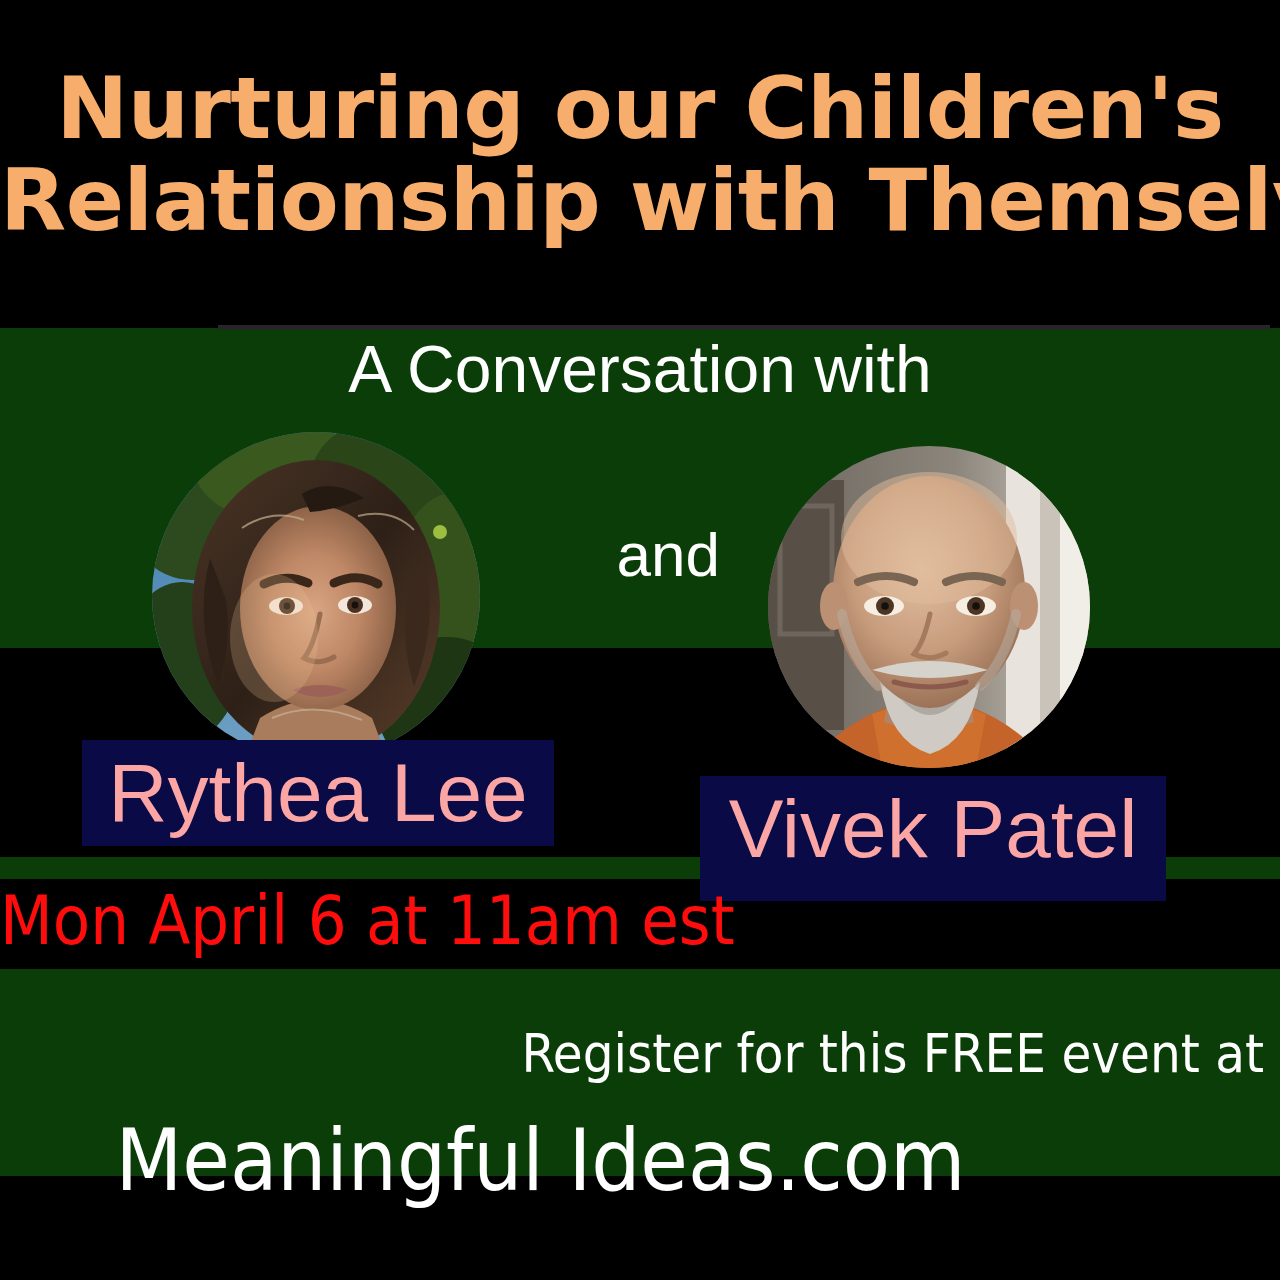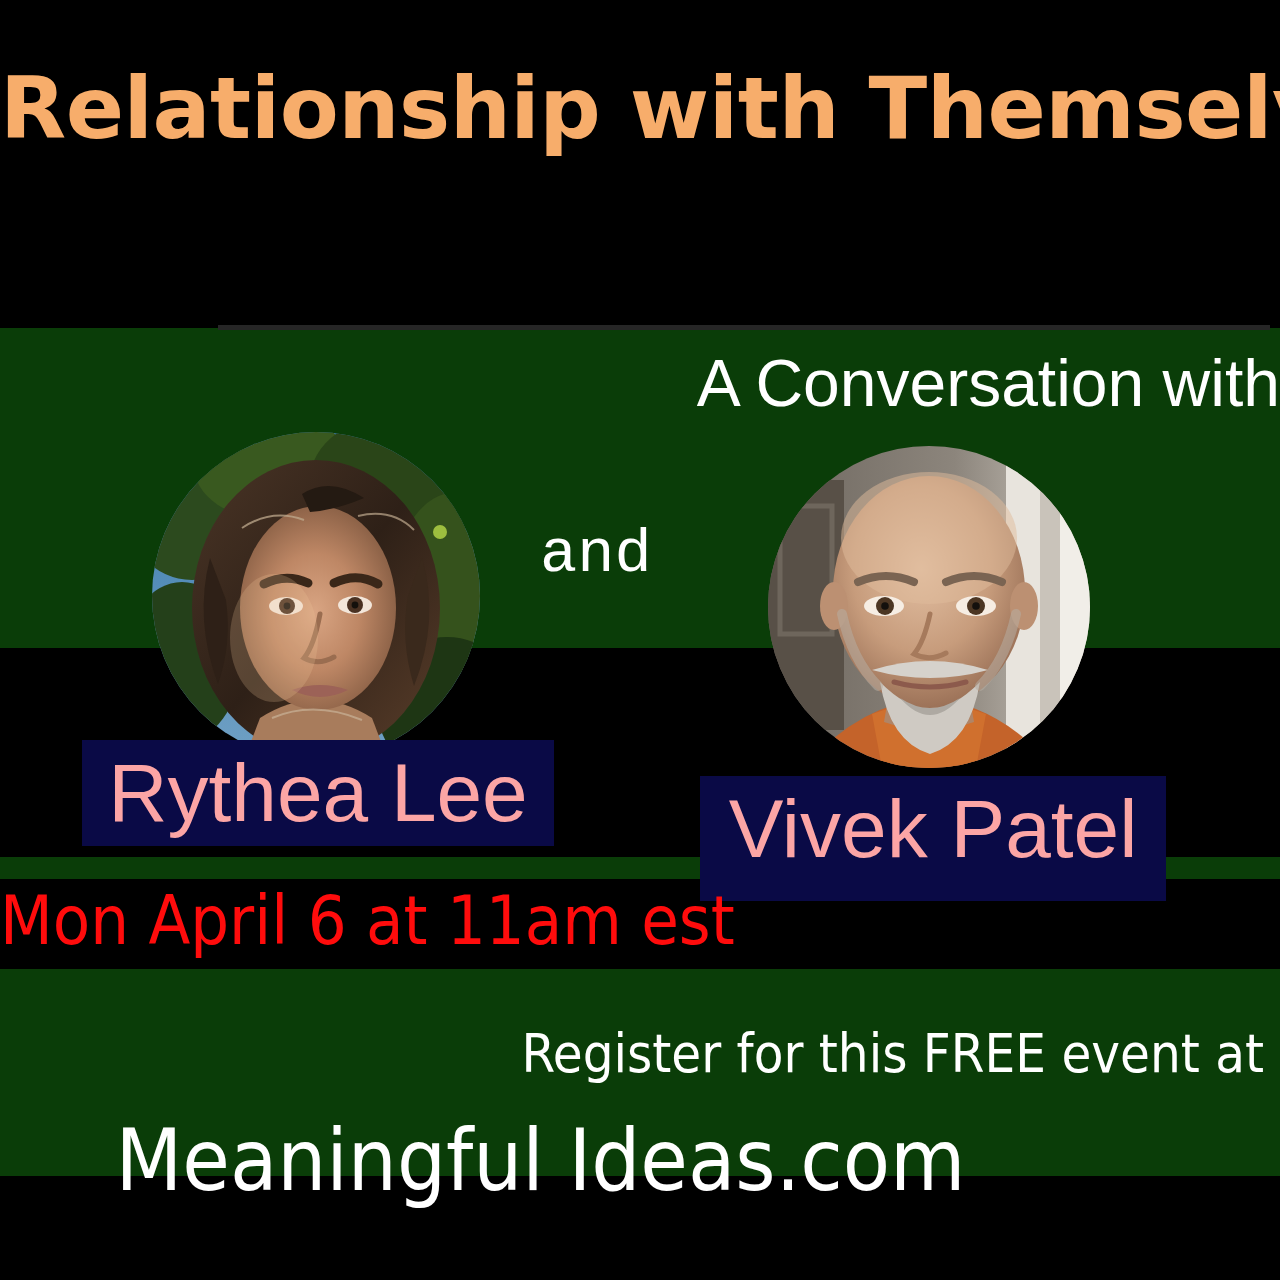--- a/index.html
+++ b/index.html
@@ -50,39 +50,39 @@
     line-height: 92px;
     letter-spacing: -0.5px;
     font-family: "DejaVu Sans", sans-serif;
   }
   .title-line { display: block; white-space: nowrap; }
 
   
   .conversation-with {
     position: absolute;
     left: 0;
-    top: 344px;
-    width: 1280px;
-    text-align: right;
+    top: 330px;
+    width: 1280px;
+    text-align: center;
     color: #FFFFFF;
     font-size: 66px;
     line-height: 78px;
     font-family: "Liberation Sans", sans-serif;
   }
 
   .and-word {
     position: absolute;
     left: 540px;
     top: 520px;
     width: 180px;
-    text-align: left;
+    text-align: right;
     color: #FFFFFF;
     font-size: 62px;
     line-height: 70px;
-    font-family: Liberation Mono, monospace;
+    font-family: Liberation Sans, sans-serif;
   }
 
   
   .portrait {
     position: absolute;
     border-radius: 50%;
     overflow: hidden;
   }
   .portrait-left  { left: 152px; top: 432px; width: 328px; height: 328px; }
   .portrait-right { left: 768px; top: 446px; width: 322px; height: 322px; }
@@ -143,20 +143,21 @@
 <body>
 
 <div class="poster">
 
   <div class="band band-green-upper"></div>
   <div class="topbar-sliver"></div>
   <div class="band band-green-thin"></div>
   <div class="band band-green-lower"></div>
 
   <div class="title-block">
+    <span class="title-line">Nurturing our Children's</span>
     <span class="title-line">Relationship with Themselves</span>
   </div>
 
   <div class="conversation-with">A Conversation with</div>
 
   <div class="portrait portrait-left">
     <svg viewBox="0 0 328 328" preserveAspectRatio="xMidYMid slice">
       <defs>
         <radialGradient id="skinL" cx="48%" cy="52%" r="52%">
           <stop offset="0%" stop-color="#D9A583"></stop>

